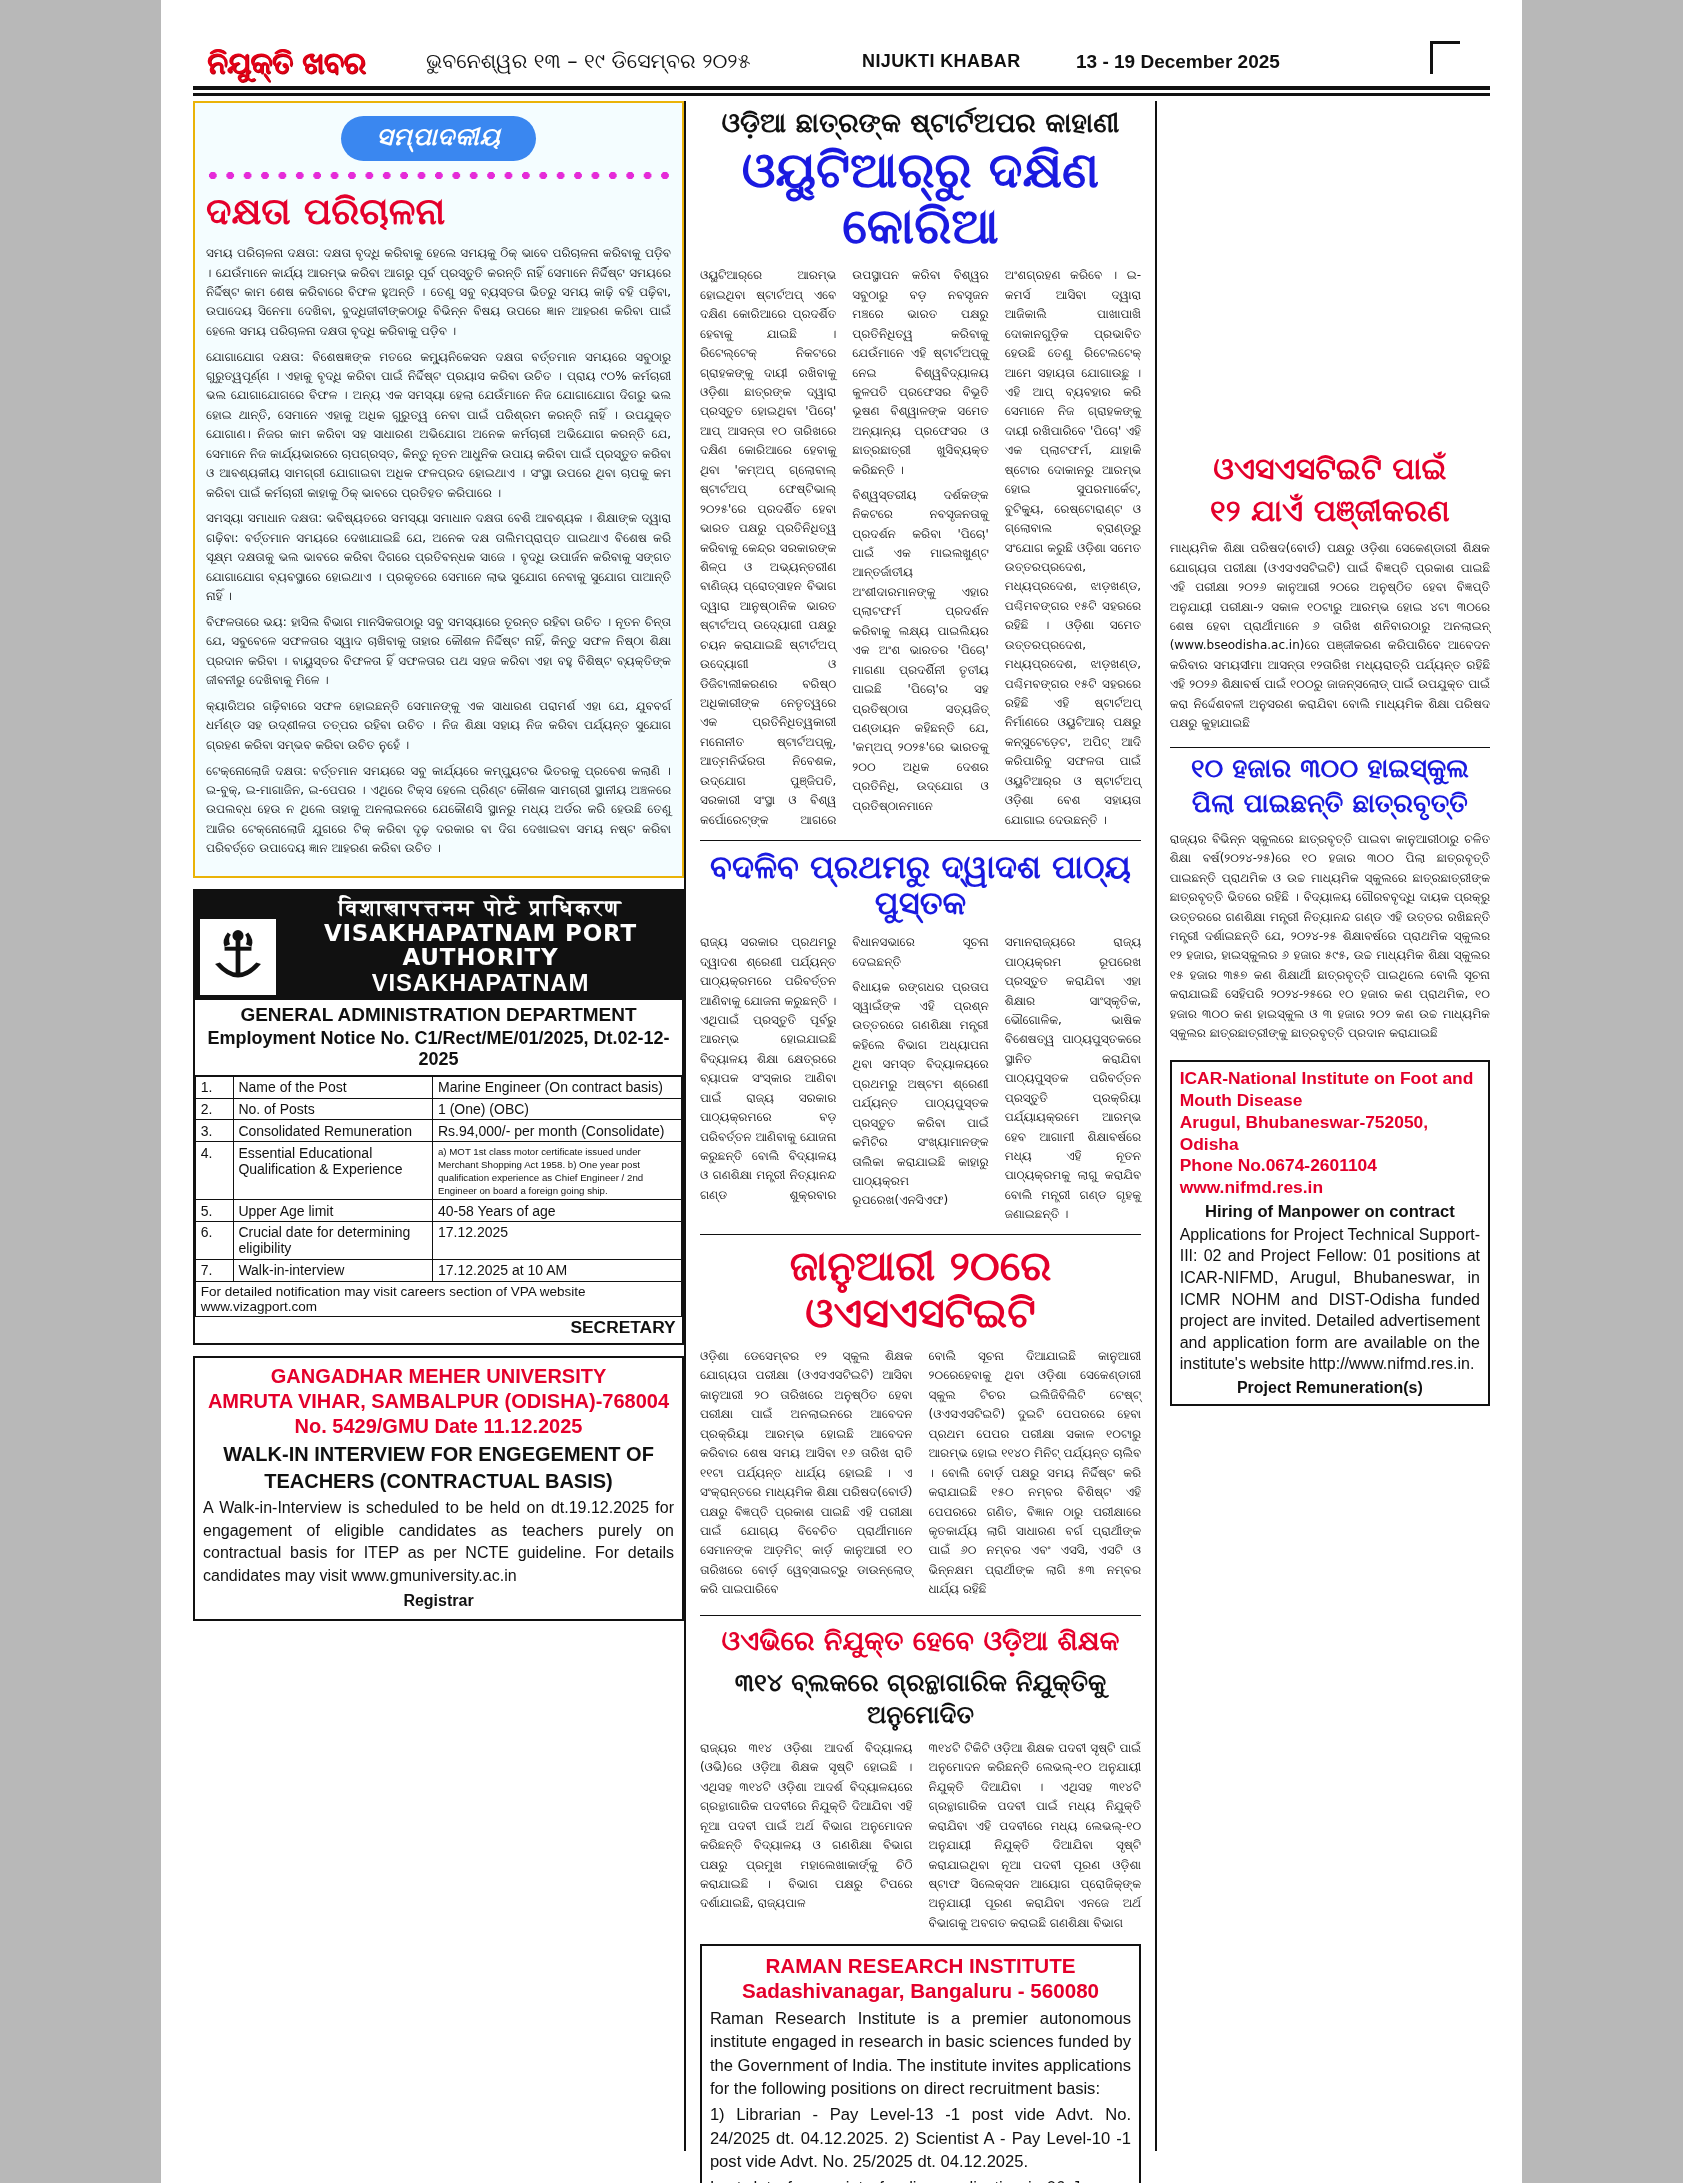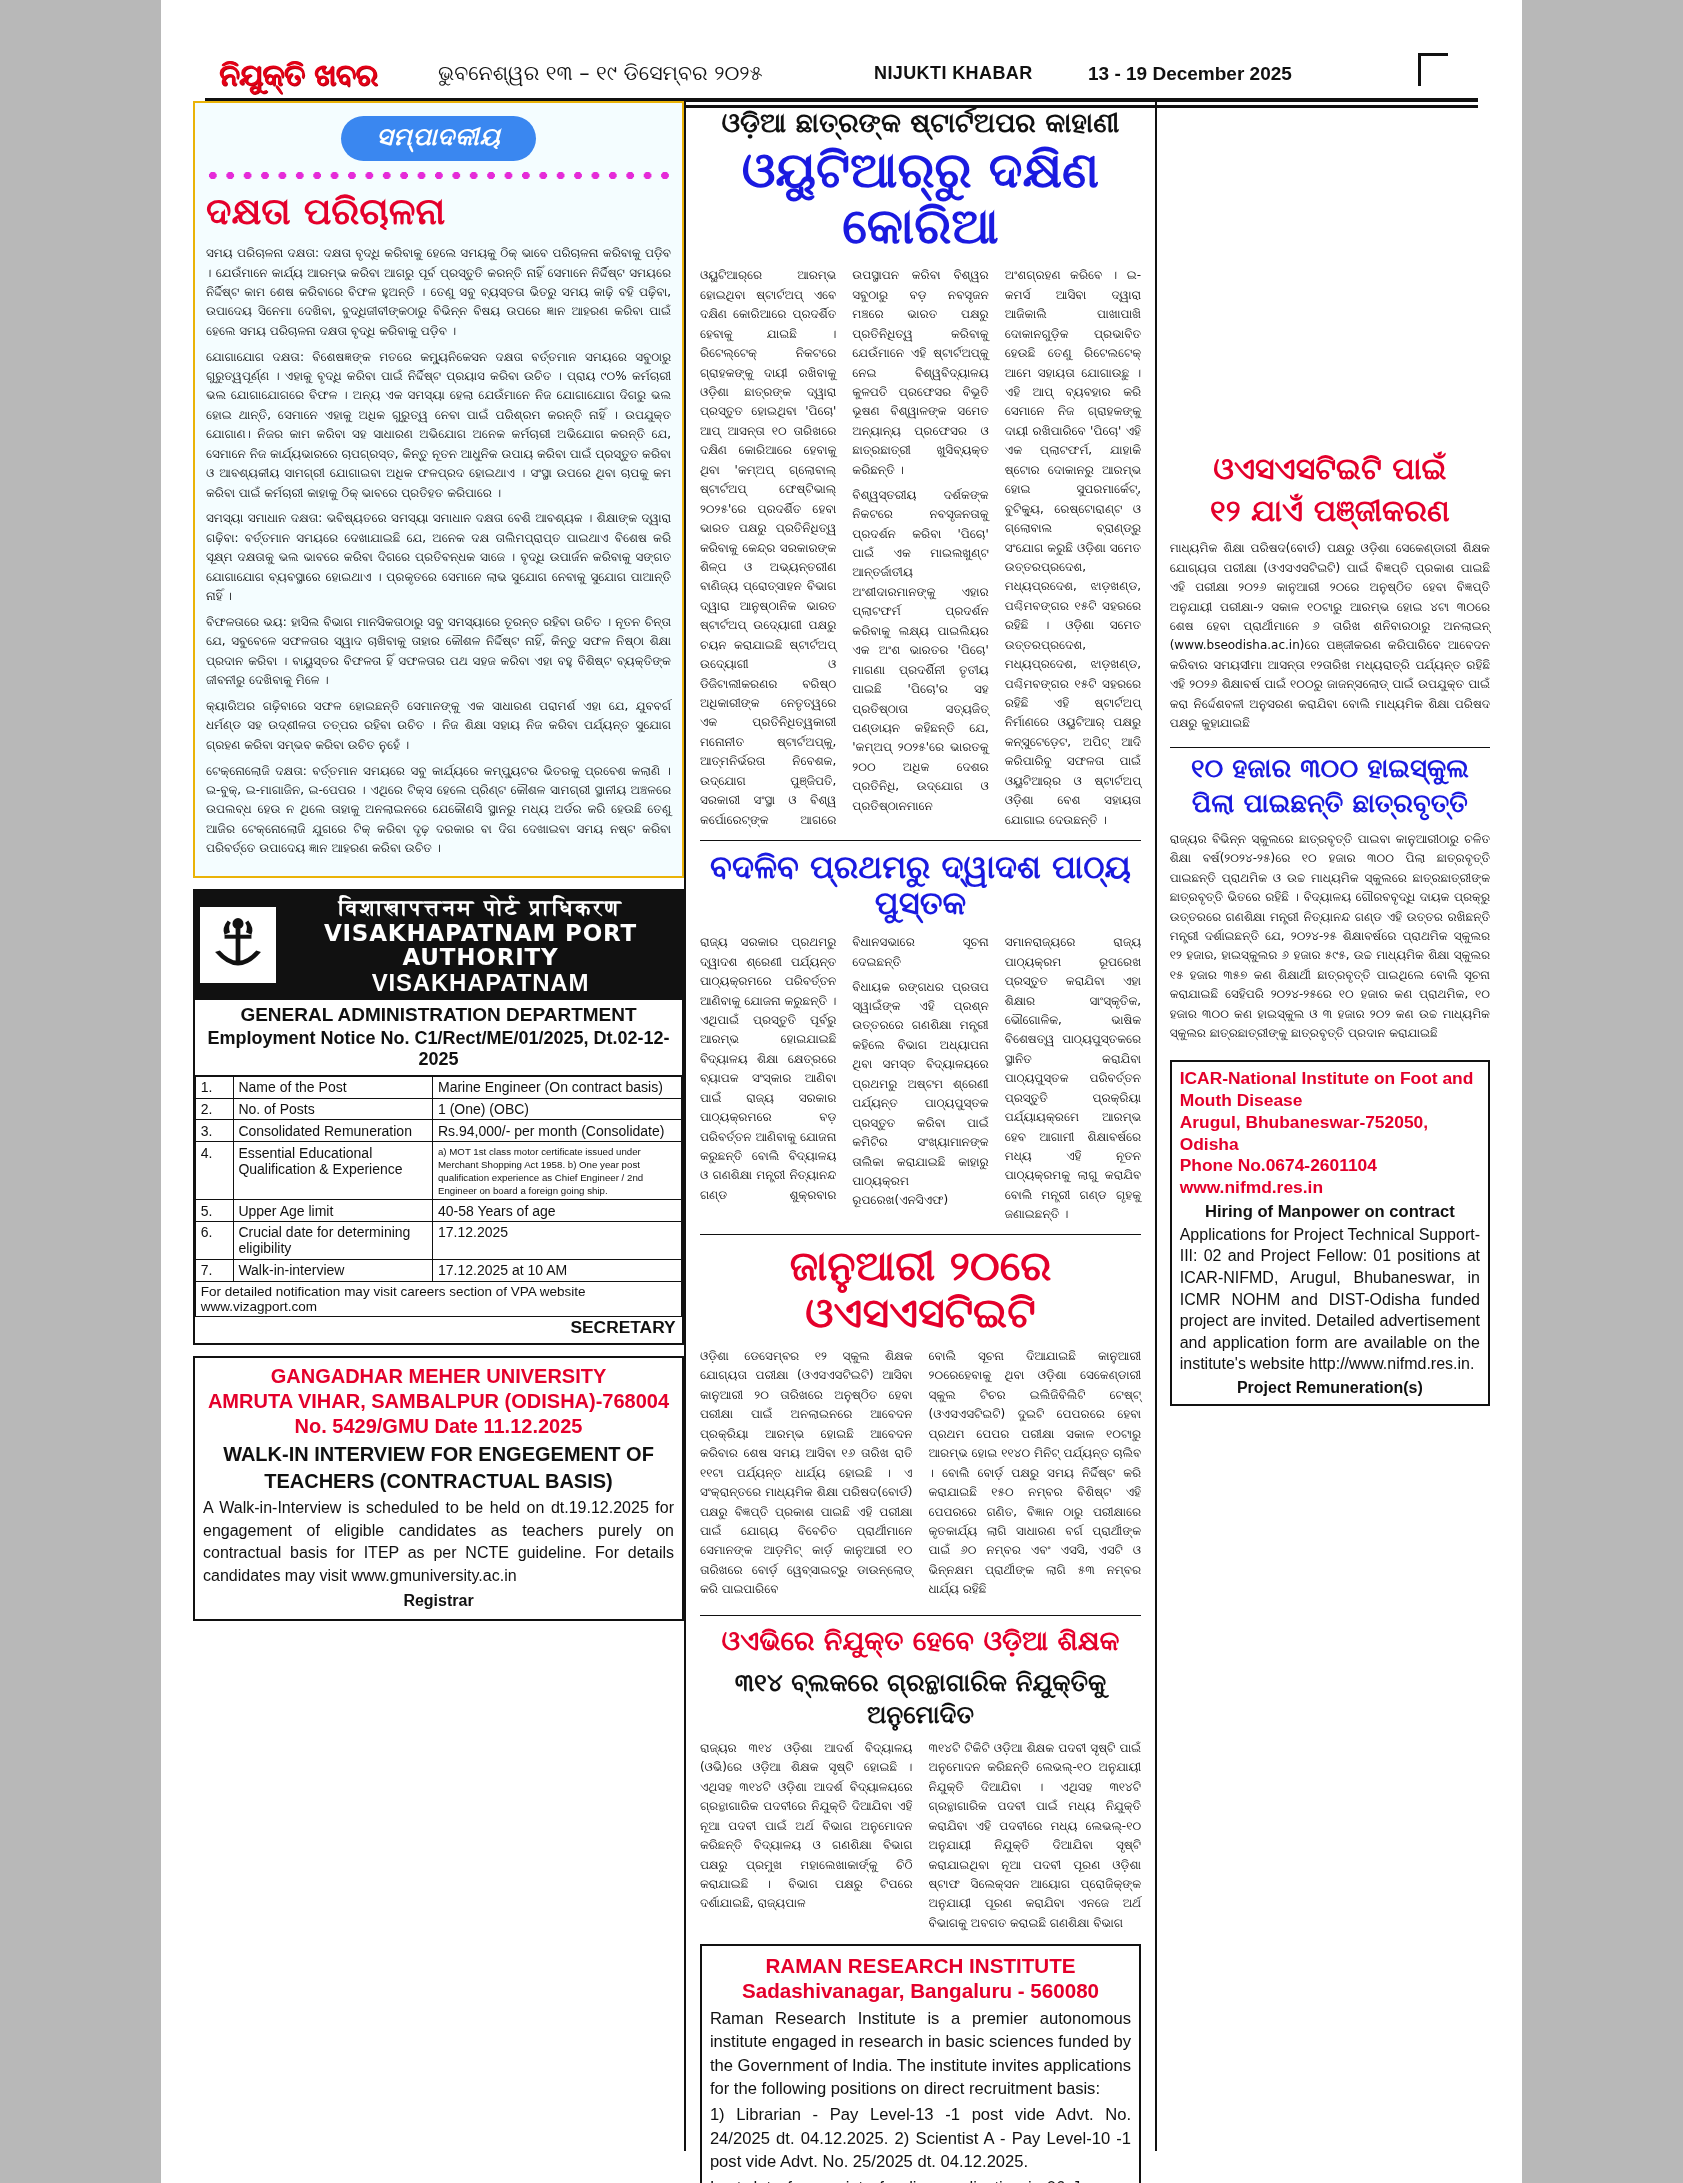--- a/index.html
+++ b/index.html
@@ -1,20 +1,20 @@
 <!DOCTYPE html>
 <html lang="or" style="font-size:12.7px"><head>
 <meta charset="utf-8">
 <title>Nijukti Khabar</title>
 <style>
   html,body{margin:0;padding:0;background:#b8b8b8;}
   body{font-family:"Liberation Sans",sans-serif;}
   .page{
     width:1361px;height:2183px;background:#fff;margin:0 auto;position:relative;
-    box-sizing:border-box;padding:12px;overflow:hidden;
+    box-sizing:border-box;padding:0;overflow:hidden;
   }
 
   
   .masthead{height:87px;position:relative;padding:0 32px;box-sizing:border-box;}
   .logo{
     position:absolute;left:46px;top:48px;
     font-family:"DejaVu Sans",sans-serif;font-weight:bold;font-size:30px;
     color:#e40016;letter-spacing:-0.8px;line-height:1;
     text-shadow:0.8px 0.8px 0 #b00010;
   }
@@ -101,21 +101,21 @@
     font-family:"DejaVu Sans",sans-serif;font-size:12px;line-height:1.62;
     text-align:justify;color:#111;
   }
   .artbody p{margin:0 0 5.5px;}
   .hsep{border-top:1.6px solid #111;margin:9.5px 0 8px;}
   .hsep-thin{border-top:1.2px solid #111;margin:8px 0 6.3px;}
 
   
   .ad{border:2.4px solid #111;box-sizing:border-box;margin-top:11px;background:#fff;}
   .ad-inner{padding:6.3px 8px;}
-  .vpa-head{background:#111;color:#fff;display:flex;align-items:center;padding:4.8px 4.8px;}
+  .vpa-head{background:#111;color:#fff;display:flex;align-items:flex-end;padding:4.8px 4.8px;}
   .vpa-emblem{
     width:76px;height:76px;flex:0 0 76px;background:#fff;margin-right:8px;
     display:flex;align-items:center;justify-content:center;
   }
   .vpa-emblem svg{display:block;}
   .vpa-titles{flex:1 1 auto;text-align:center;line-height:1.05;}
   .vpa-hi{font-family:"DejaVu Sans",sans-serif;font-size:22px;font-weight:bold;letter-spacing:1.6px;}
   .vpa-en1{font-family:"DejaVu Sans",sans-serif;font-size:23px;font-weight:bold;letter-spacing:0.8px;margin-top:2.4px;}
   .vpa-en2{font-family:Liberation Sans, sans-serif;font-size:24px;font-weight:bold;letter-spacing:0.8px;}
   .vpa-dept{

